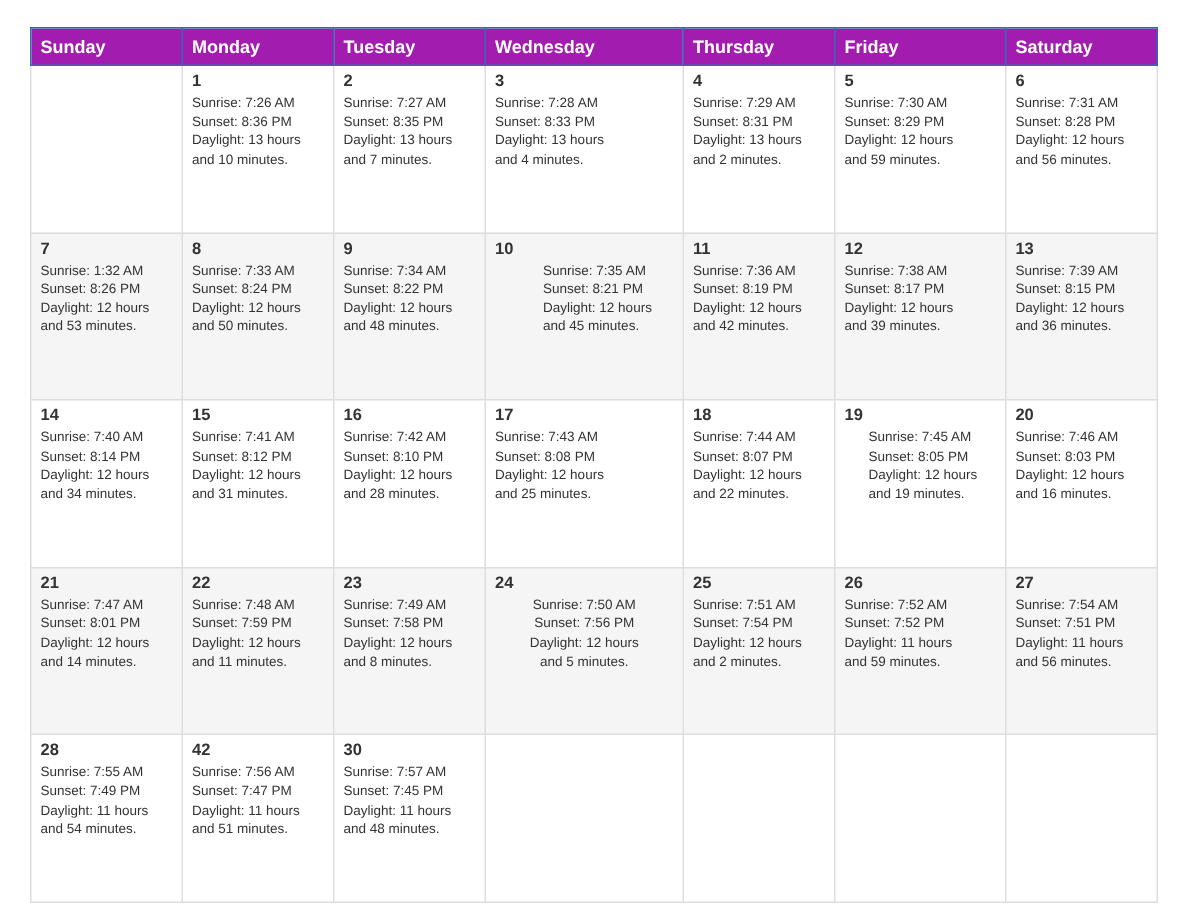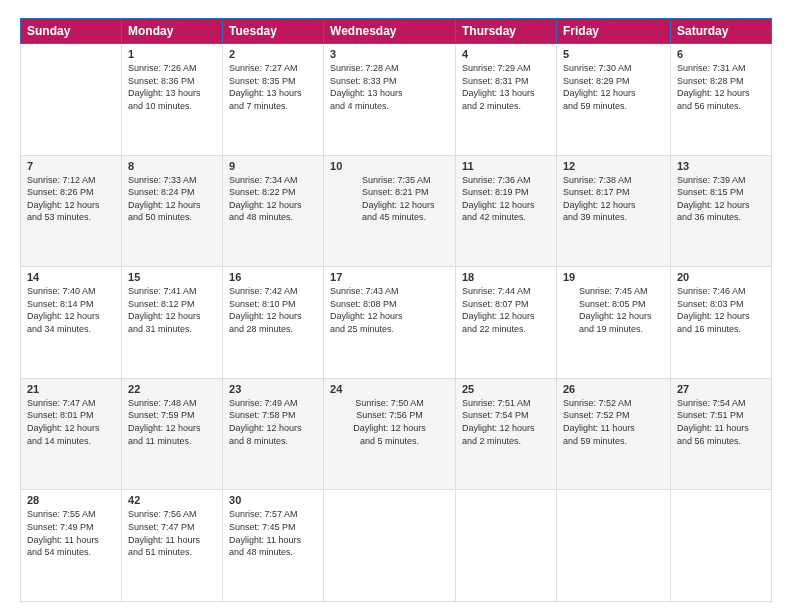--- a/index.html
+++ b/index.html
@@ -41,21 +41,21 @@
       font-size: 14px;
       font-weight: normal;
       color: #555;
     }
     table {
       width: 100%;
       border-collapse: collapse;
       flex: 1;
     }
     thead tr {
-      background-color: #be185d;
+      background-color: #a21caf;
       margin-left: 36px;
     }
     thead th {
       color: #fff;
       font-size: 12px;
       font-weight: bold;
       padding: 5px 6px;
       text-align: left;
       border: 1px solid #2a6db5;
     }
@@ -148,21 +148,21 @@
             <span class="day-num">6</span>
             <div class="cell-info" style="white-space: pre-line;">Sunrise: 7:31 AM
 Sunset: 8:28 PM
 Daylight: 12 hours
 and 56 minutes.</div>
           </td>
         </tr>
         <tr>
           <td>
             <span class="day-num">7</span>
-            <div class="cell-info" style="white-space: pre-line;">Sunrise: 7:12 AM
+            <div class="cell-info" style="white-space: pre-line;">Sunrise: 1:32 AM
 Sunset: 8:26 PM
 Daylight: 12 hours
 and 53 minutes.</div>
           </td>
           <td>
             <span class="day-num">8</span>
             <div class="cell-info" style="white-space: pre-line;">Sunrise: 7:33 AM
 Sunset: 8:24 PM
 Daylight: 12 hours
 and 50 minutes.</div>

